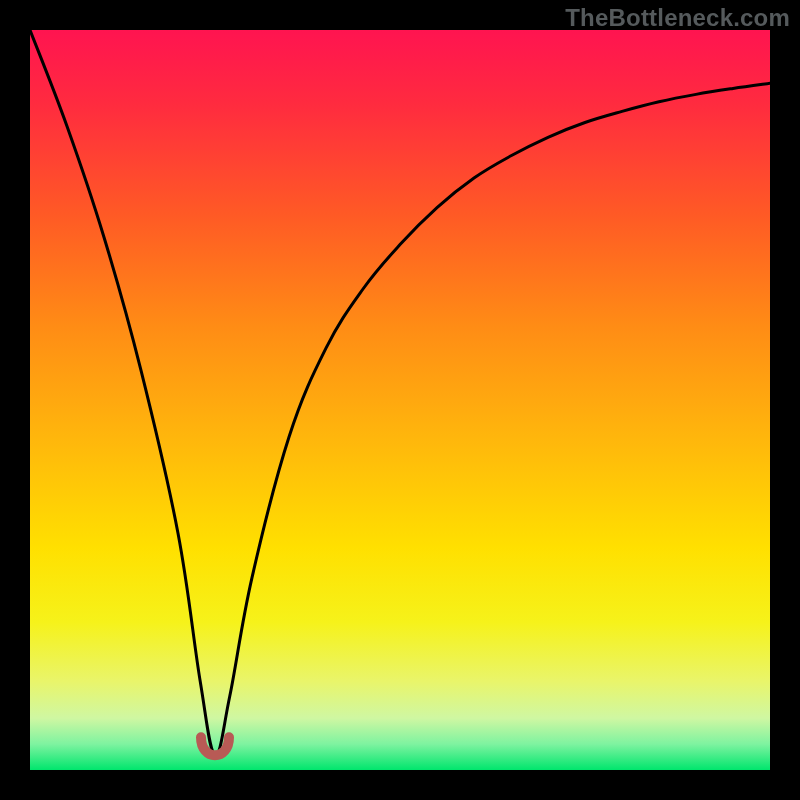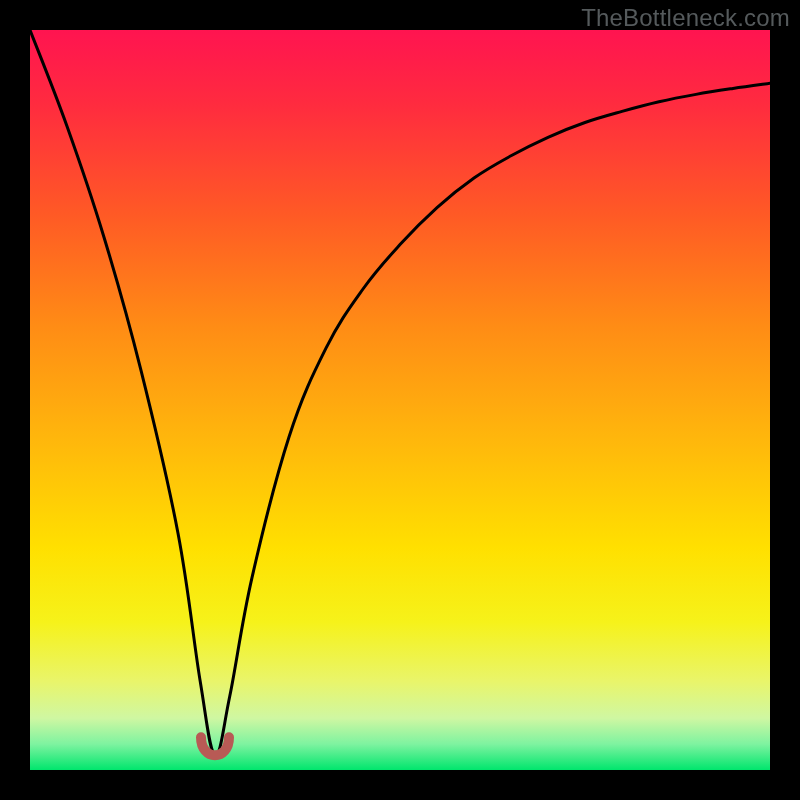--- a/index.html
+++ b/index.html
@@ -23,21 +23,21 @@
     width: 740px;
     height: 740px;
     overflow: hidden;
   }
   .watermark {
     position: absolute;
     top: 4px;
     right: 10px;
     color: #555a5c;
     font-size: 24px;
-    font-weight: 400;
+    font-weight: 700;
     letter-spacing: 0.2px;
     user-select: none;
     z-index: 5;
   }
   svg { display: block; }
 </style>
 </head>
 <body>
 
 <div class="frame">

